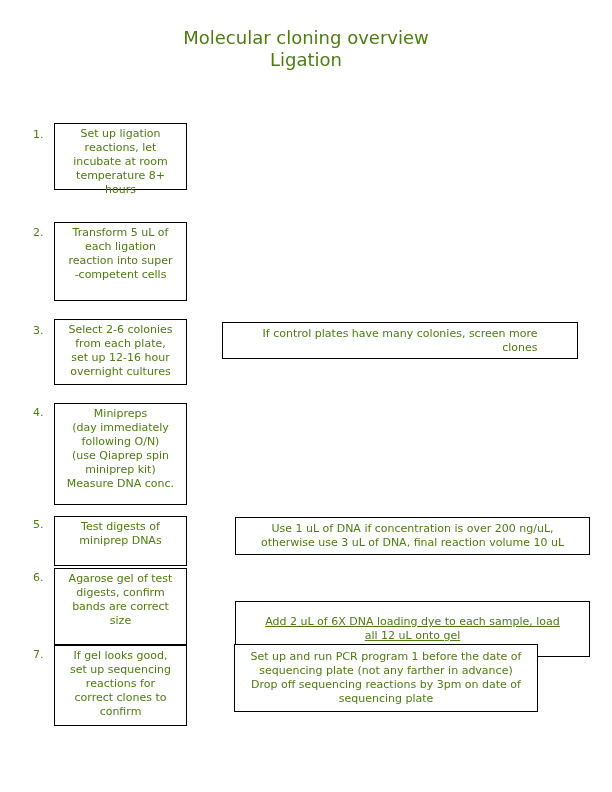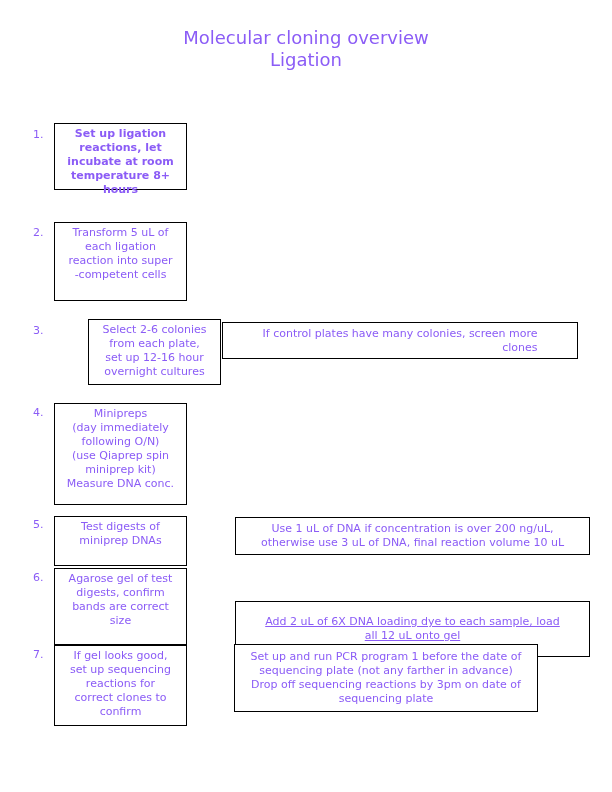--- a/index.html
+++ b/index.html
@@ -1,20 +1,20 @@
 <!DOCTYPE html>
 <html><head>
 <meta charset="utf-8">
 <style>
   html,body{margin:0;padding:0;background:#fff;}
   .page{
     position:relative;
     width:612px;height:792px;
     background:#ffffff;
-    color:#8b5cf6;
+    color:#4d7c0f;
     font-family:"DejaVu Sans","Liberation Sans",sans-serif;
     overflow:hidden;
   }
   .title{
     position:absolute;top:27px;left:0;width:612px;
     text-align:center;
     font-size:18px;line-height:22px;
     white-space:pre-line;
   }
   .num{
@@ -28,23 +28,23 @@
     border:1px solid #000000;
     background:#ffffff;
     font-size:11px;line-height:14px;
     text-align:center;
     white-space:pre-line;
   }
   .step-box{left:54px;width:133px;padding-top:3px;}
   .note-box{display:flex;align-items:center;justify-content:center;}
 
   
-  .s1{top:123px;height:67px;font-weight:bold;}
+  .s1{top:123px;height:67px;}
   .s2{top:222px;height:79px;}
-  .s3{top:319px;height:66px;margin-left:34px;}
+  .s3{top:319px;height:66px;}
   .s4{top:403px;height:102px;}
   .s5{top:516px;height:50px;}
   .s6{top:568px;height:77px;}
   .s7{top:645px;height:81px;}
 
   
   .p1{top:128px;} .p2{top:226px;} .p3{top:324px;} .p4{top:406px;}
   .p5{top:518px;} .p6{top:571px;} .p7{top:648px;}
 
   

